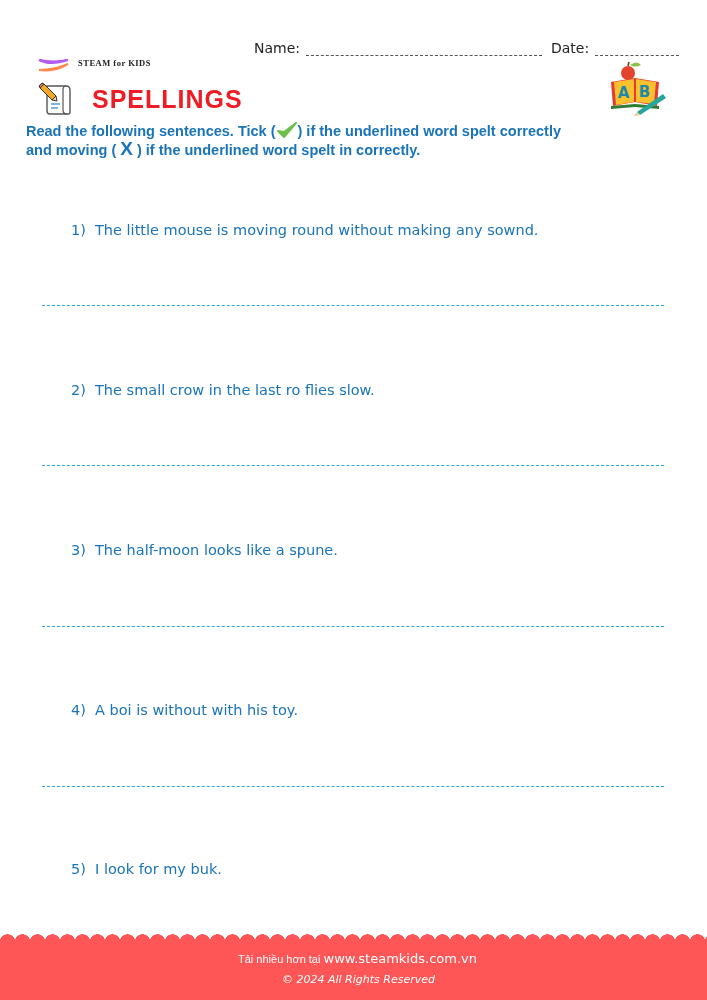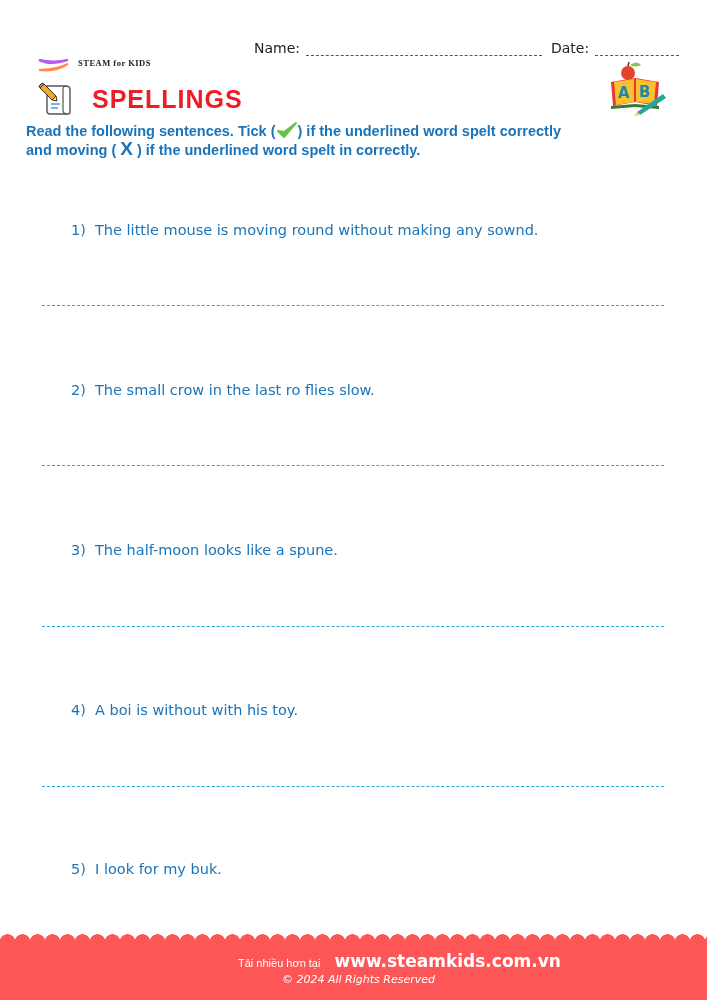--- a/index.html
+++ b/index.html
@@ -27,21 +27,21 @@
   .instructions .check { display: inline-block; vertical-align: -3px; width: 22px; height: 18px; }
   .instructions .cross { display: inline-block; font-size: 19px; font-weight: bold; color: #1a74b9; }
 
   .question { position: absolute; left: 42px; color: #1a74b9; font-family: "DejaVu Sans", sans-serif; font-size: 14.5px; white-space: nowrap; margin-left: 29px; }
   .question .num { display: inline-block; width: 24px; }
   .answer-line { position: absolute; left: 42px; width: 622px; height: 0; border-top: 1.5px dashed #29a8e0; }
 
   .footer { position: absolute; left: 0; top: 940px; width: 707px; height: 60px; background: #fe5656; }
   .scallops { position: absolute; left: 0; top: -8px; width: 707px; height: 10px; background-image: radial-gradient(circle at 7.5px 10px, #fe5656 7.5px, transparent 8px); background-size: 15px 10px; background-repeat: repeat-x; }
   .footer-line1 { position: absolute; left: 238px; top: 11px; color: #ffffff; font-family: "Liberation Sans", sans-serif; font-size: 11px; white-space: nowrap; }
-  .footer-line1 .url { font-family: "DejaVu Sans", sans-serif; font-weight: bold; font-size: 17px; margin-left: 11px; }
+  .footer-line1 .url { font-family: "DejaVu Sans", sans-serif; font-weight: normal; font-size: 13px; }
   .footer-line2 { position: absolute; left: 282px; top: 33px; color: #ffffff; font-family: "DejaVu Sans", sans-serif; font-style: italic; font-size: 11px; white-space: nowrap; }
 </style>
 </head>
 <body>
 
 <div class="logo">
   <svg class="logo-swoosh" viewBox="0 0 34 16">
     <path d="M1 3 Q12 9 30 3 Q16 6 1 3 Z" fill="#b45cf0" stroke="#b45cf0" stroke-width="2"></path>
     <path d="M1 13 Q16 13 30 7 Q18 15 1 13 Z" fill="#ff8a4c" stroke="#ff8a4c" stroke-width="2"></path>
   </svg>

